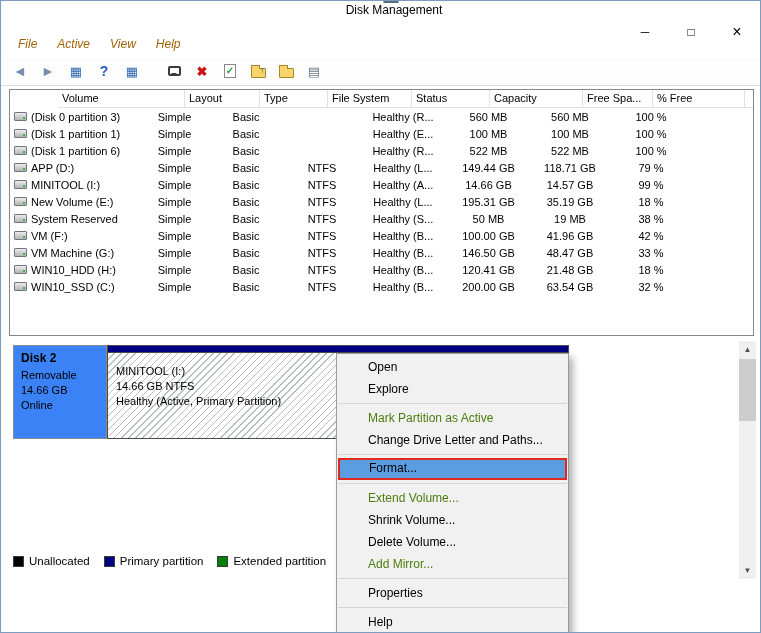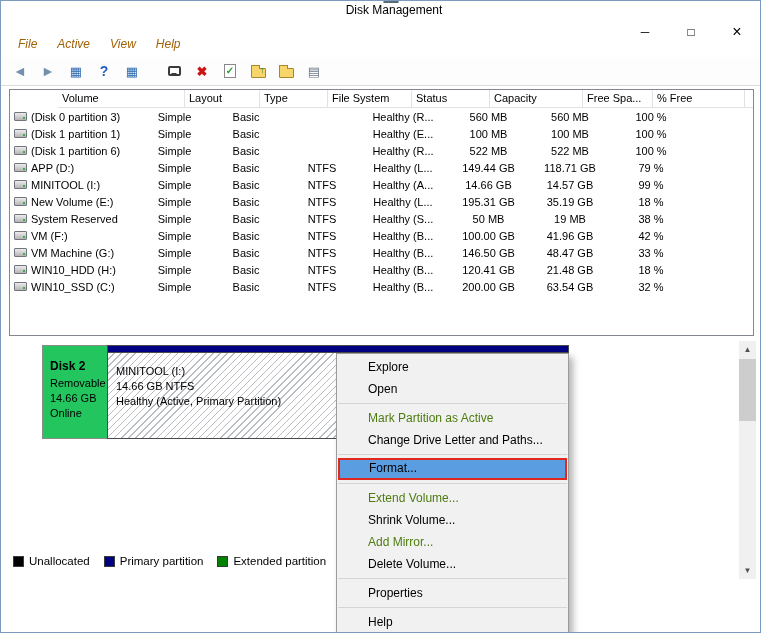--- a/index.html
+++ b/index.html
@@ -51,21 +51,21 @@
   .c0{width:127px;} .c1{width:75px;} .c2{width:68px;} .c3{width:84px;}
   .c4{width:78px;} .c5{width:93px;} .c6{width:70px;} .c7{width:92px;}
   .cfill{flex:1; border-right:none;}
   .vcell { display:flex; align-items:center; }
   .drive-icon { width:13px; height:9px; flex-shrink:0; background:linear-gradient(#ececec,#b4b4b4);
     border:1px solid #70757c; border-radius:1px; margin-right:4px; position:relative; }
   .drive-icon:after { content:""; position:absolute; right:1px; bottom:1px; width:2px; height:2px; background:#3fae49; }
 
   
   .disk-label-box { position:absolute; left:12px; top:344px; width:94px; height:94px;
-    border:1px solid #8a8a8a; background:#22c55e; padding:13px 7px; font-size:11px; line-height:15px;margin-left:29px; }
+    border:1px solid #8a8a8a; background:#3b82f6; padding:5px 7px; font-size:11px; line-height:15px; }
   .disk-name { font-weight:bold; font-size:12px; margin-bottom:2px; }
   .partition-box { position:absolute; left:106px; top:344px; width:462px; height:94px;
     border:1px solid #4a4a4a;
     background:repeating-linear-gradient(135deg,#ffffff 0px,#ffffff 4px,#b9bdc1 4px,#b9bdc1 5px); }
   .partition-topbar { height:7px; border-bottom:1px solid #4a4a4a; }
   .partition-text { padding:11px 0 0 8px; font-size:11px; line-height:15px; color:#000; }
 
   
   .legend { position:absolute; left:12px; top:554px; display:flex; gap:14px; align-items:center; font-size:11.5px; }
   .legend-item { display:flex; align-items:center; }
@@ -349,28 +349,28 @@
     <div class="sb-btn">▲</div>
     <div class="sb-thumb"></div>
     <div class="sb-btn sb-down">▼</div>
   </div>
 
   <div class="context-menu">
 
       <div>
 
         <div class="cm-item">
+          <span>Open</span>
+        </div>
+      </div>
+
+      <div>
+
+        <div class="cm-item">
           <span>Explore</span>
-        </div>
-      </div>
-
-      <div>
-
-        <div class="cm-item">
-          <span>Open</span>
         </div>
       </div>
 
       <div>
         <div class="cm-sep show"></div>
 
       </div>
 
       <div>
 
@@ -412,33 +412,33 @@
 
       <div>
 
         <div class="cm-item">
           <span>Shrink Volume...</span>
         </div>
       </div>
 
       <div>
 
+        <div class="cm-item">
+          <span>Delete Volume...</span>
+        </div>
+      </div>
+
+      <div>
+
         <div class="cm-item disabled">
           <span>Add Mirror...</span>
         </div>
       </div>
 
       <div>
-
-        <div class="cm-item">
-          <span>Delete Volume...</span>
-        </div>
-      </div>
-
-      <div>
         <div class="cm-sep show"></div>
 
       </div>
 
       <div>
 
         <div class="cm-item">
           <span>Properties</span>
         </div>
       </div>

